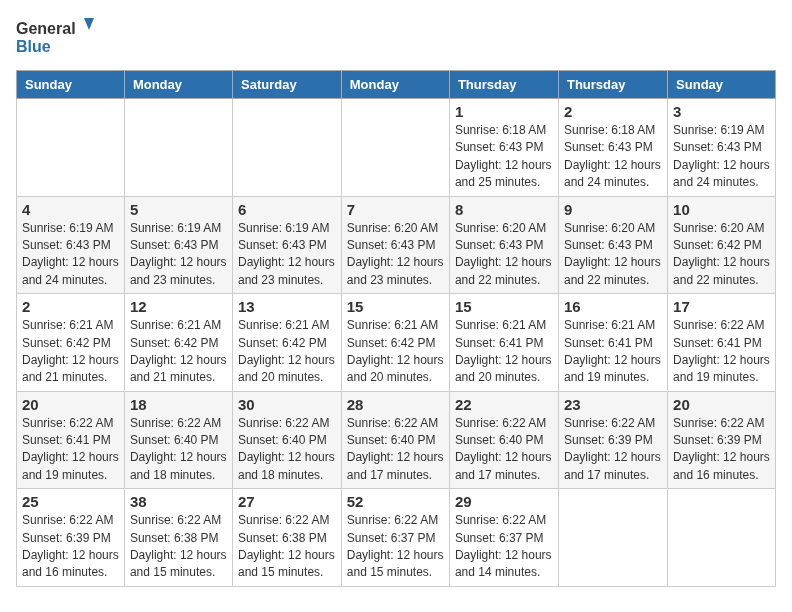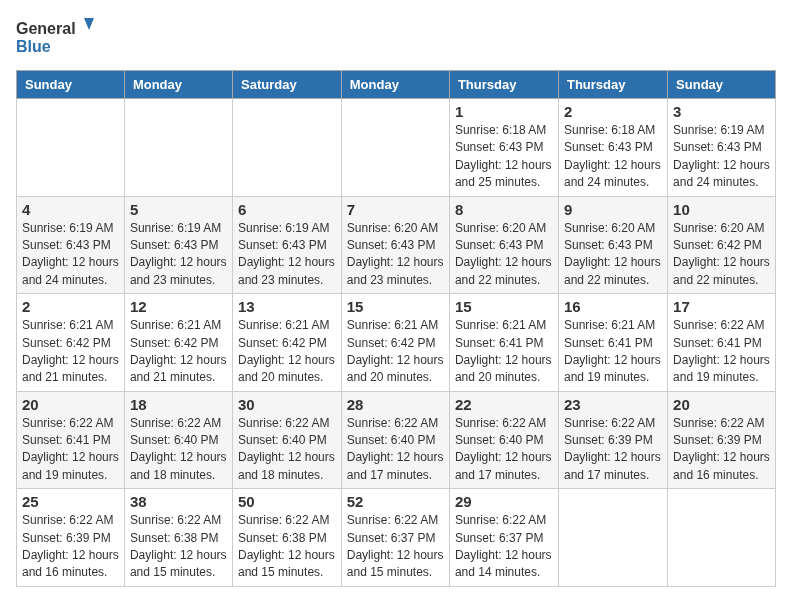--- a/index.html
+++ b/index.html
@@ -219,21 +219,21 @@
       <tr>
         <td>
           <span class="day-number">25</span>
           <div class="day-info">Sunrise: 6:22 AM<br>Sunset: 6:39 PM<br>Daylight: 12 hours and 16 minutes.</div>
         </td>
         <td>
           <span class="day-number">38</span>
           <div class="day-info">Sunrise: 6:22 AM<br>Sunset: 6:38 PM<br>Daylight: 12 hours and 15 minutes.</div>
         </td>
         <td>
-          <span class="day-number">50</span>
+          <span class="day-number">27</span>
           <div class="day-info">Sunrise: 6:22 AM<br>Sunset: 6:38 PM<br>Daylight: 12 hours and 15 minutes.</div>
         </td>
         <td>
           <span class="day-number">52</span>
           <div class="day-info">Sunrise: 6:22 AM<br>Sunset: 6:37 PM<br>Daylight: 12 hours and 15 minutes.</div>
         </td>
         <td>
           <span class="day-number">29</span>
           <div class="day-info">Sunrise: 6:22 AM<br>Sunset: 6:37 PM<br>Daylight: 12 hours and 14 minutes.</div>
         </td>

